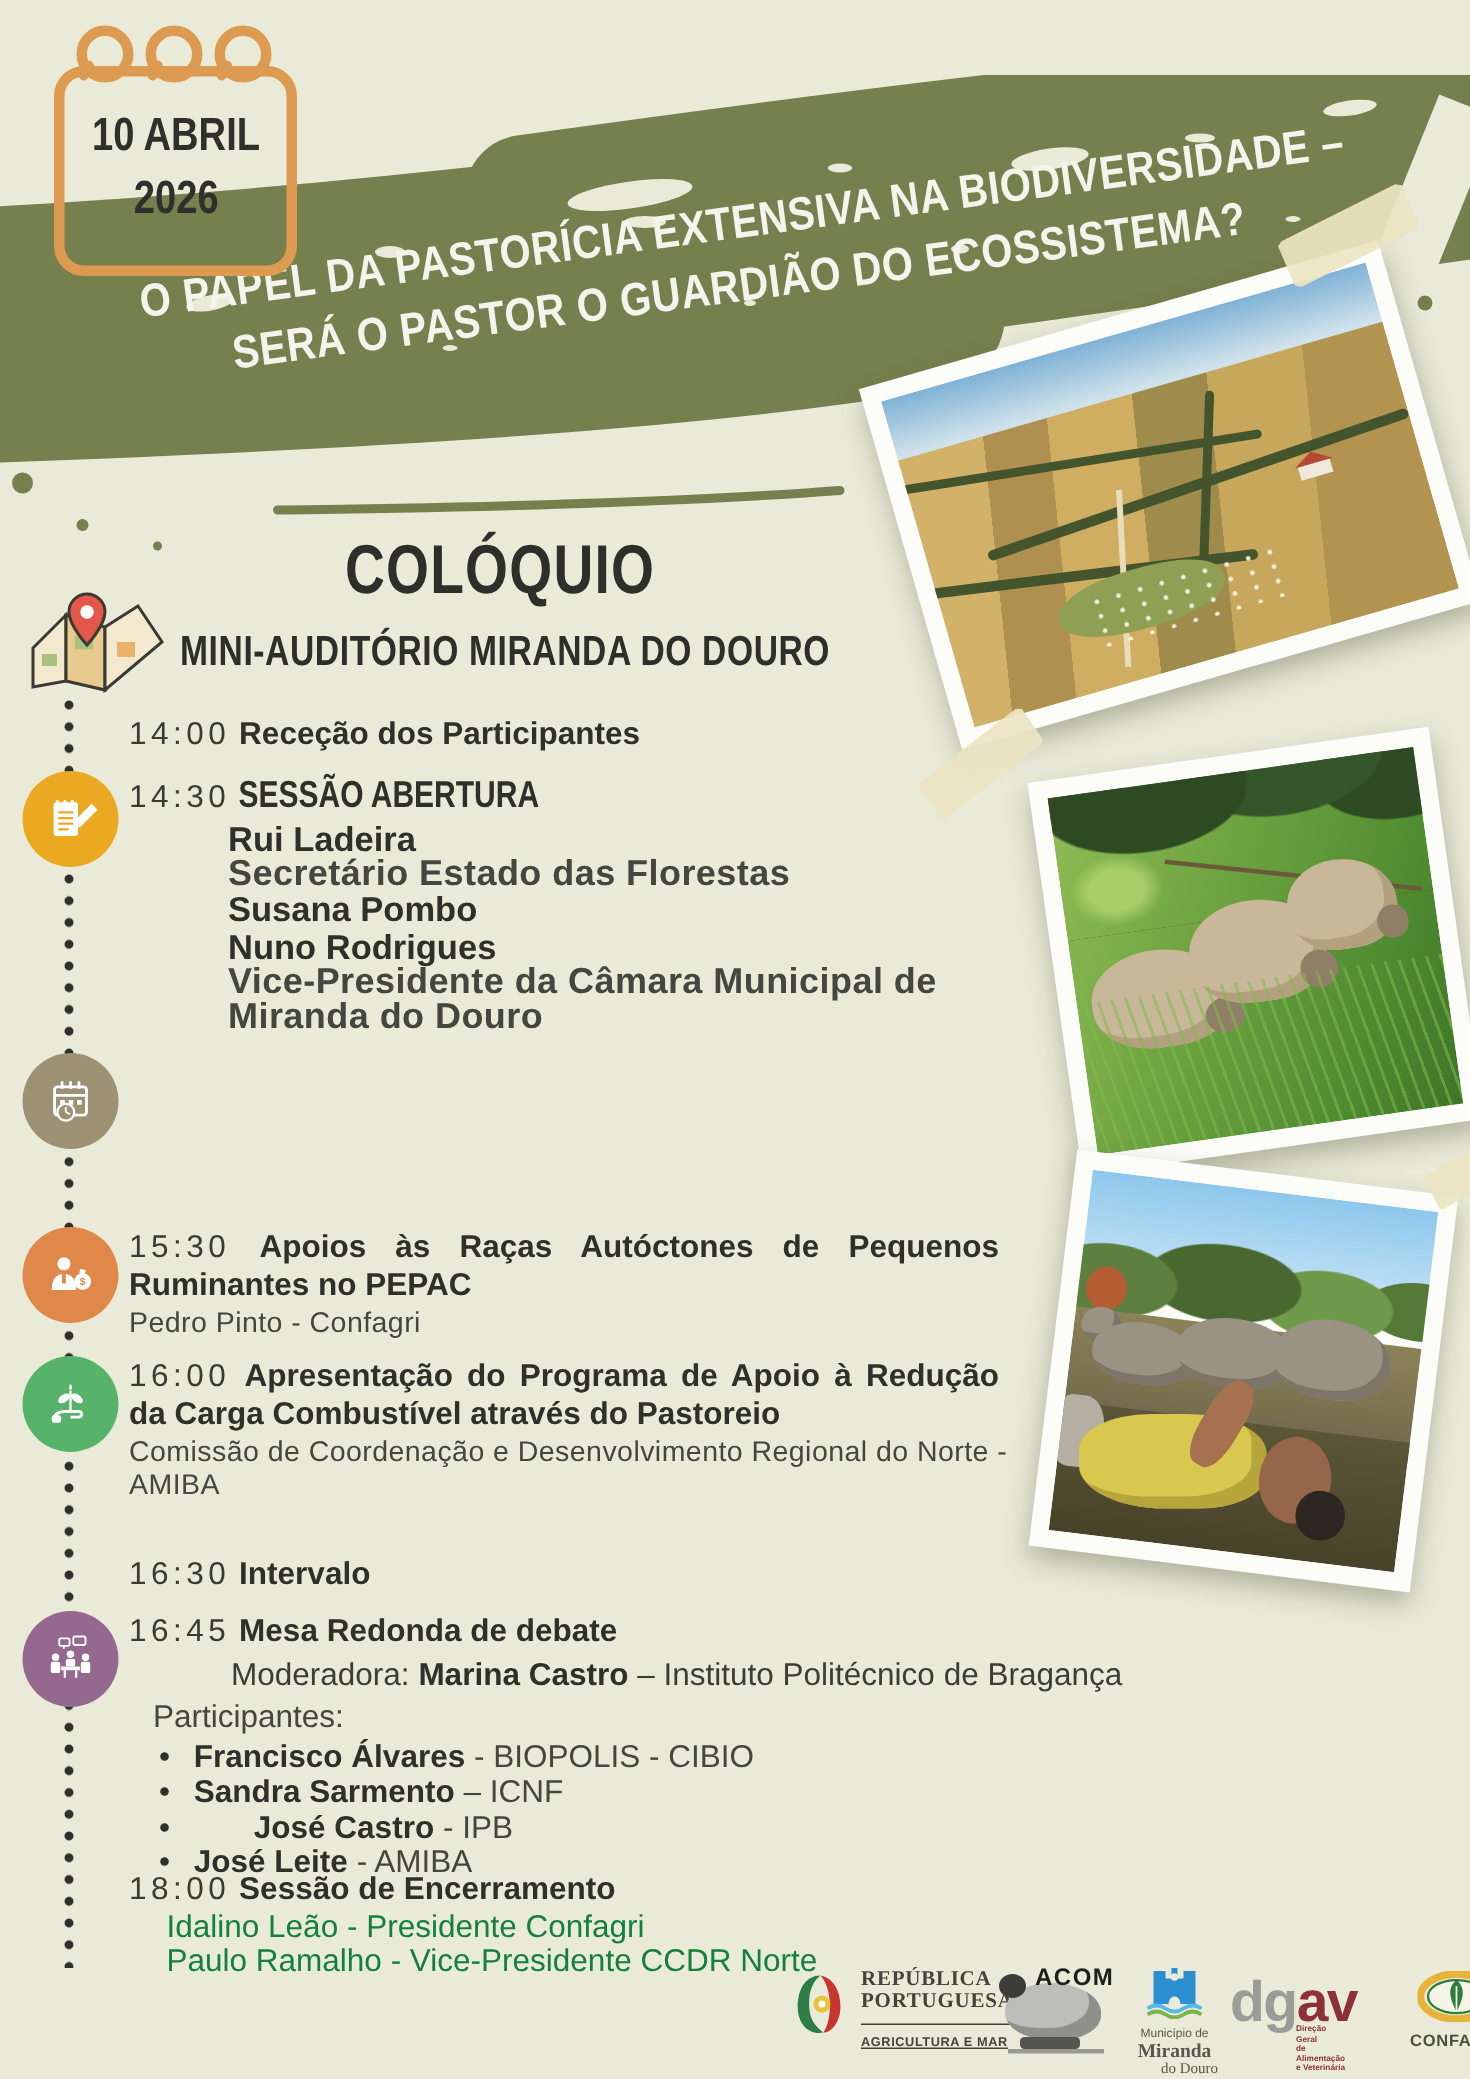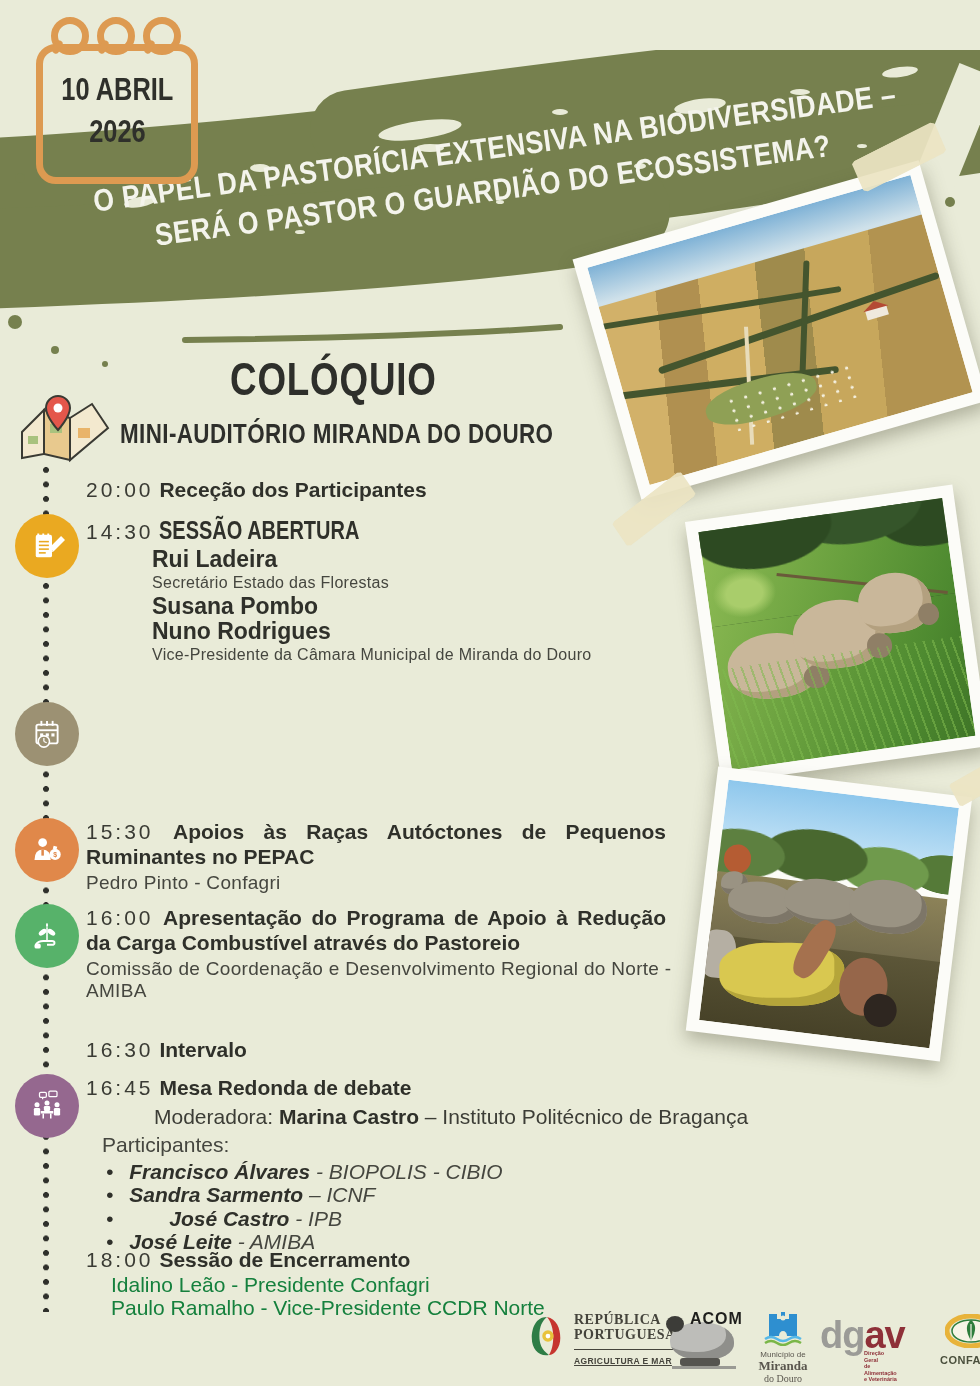--- a/index.html
+++ b/index.html
@@ -35,25 +35,25 @@
   .ticon{position:absolute;left:15px;width:64px;height:64px;border-radius:50%;display:flex;align-items:center;justify-content:center;}
 
   
   .entry{position:absolute;color:#2f302a;font-size:21px;line-height:24.5px;}
   .time{font-weight:400;letter-spacing:3px;color:#3a3b34;}
   .bold{font-weight:700;}
   .just{text-align:justify;}
   .speaker-line{font-size:19px;font-weight:400;color:#45463f;line-height:22px;margin-top:3px;text-align:left;letter-spacing:.3px;}
   .speakers{margin-left:66px;margin-top:2px;width:522px;}
   .sp-name{font-size:23px;font-weight:700;line-height:25px;color:#2f302a;}
-  .sp-role{font-size:16px;font-weight:400;line-height:22.5px;color:#45463f;letter-spacing:.3px;}
+  .sp-role{font-size:24px;font-weight:700;line-height:22.5px;color:#45463f;letter-spacing:.3px;}
   .mod-line{margin-left:68px;margin-top:4px;white-space:nowrap;font-weight:400;color:#3c3d36;}
   .part-label{margin-left:16px;margin-top:4px;font-weight:400;color:#45463f;}
   .bullets{margin-left:20px;margin-top:2px;}
-  .bullet-item{line-height:23.5px;color:#45463f;font-weight:400;font-style:italic;}
+  .bullet-item{line-height:23.5px;color:#45463f;font-weight:400;}
   .bullet-item::before{content:"•";margin-right:10px;color:#2f302a;}
   .closing-line{font-weight:400;color:#15803d;line-height:23px;margin-left:25px;}
 
   
   .photo{position:absolute;background:#fcfcf8;padding:12px;box-shadow:0 8px 18px rgba(70,70,45,.35);}
   .photo .inner{position:relative;width:100%;height:100%;overflow:hidden;}
   .ph1{left:600px;top:205px;width:336px;height:226px;transform:rotate(-16deg);}
   .ph2{left:702px;top:502px;width:246px;height:240px;transform:rotate(-8deg);}
   .ph3{left:701px;top:781px;width:232px;height:242px;transform:rotate(7deg);}
 
@@ -131,21 +131,21 @@
   .acom{left:666px;top:8px;width:82px;height:66px;}
   .acom-label{position:absolute;left:24px;top:2px;font-size:16px;font-weight:800;color:#1e1e1c;letter-spacing:1px;}
   .acom-sheep{position:absolute;left:4px;top:14px;width:64px;height:38px;background:#bdbdb9;border-radius:50% 55% 45% 50%;
               box-shadow:inset -8px -8px 0 #8f8f8b;}
   .acom-sheep::before{content:"";position:absolute;left:-4px;top:-6px;width:18px;height:16px;background:#3c3c38;border-radius:50%;}
   .acom-sheep::after{content:"";position:absolute;left:10px;bottom:-6px;width:40px;height:8px;background:#55544f;border-radius:3px;}
   .acom-cap{position:absolute;left:6px;top:58px;width:64px;height:3px;background:#9a9a94;}
   .mir{left:754px;top:12px;width:58px;text-align:center;color:#5a564e;}
   .mir-text1{font-size:8px;line-height:9px;}
   .mir-text2{font-size:13px;font-weight:700;line-height:14px;font-family:"Liberation Serif",serif;}
-  .mir-text3{font-size:10px;line-height:11px;font-family:"Liberation Serif",serif;}
+  .mir-text3{font-size:10px;line-height:11px;font-family:"Liberation Serif",serif;text-align:right;}
   .dgav{left:820px;top:18px;width:76px;}
   .dgav-word{font-size:38px;font-weight:700;line-height:34px;letter-spacing:-1px;}
   .dgav-gray{color:#9b9b97;}
   .dgav-red{color:#8e3038;}
   .dgav-cap{position:absolute;left:44px;top:32px;font-size:5.5px;line-height:6.5px;color:#8e3038;font-weight:700;}
   .conf{left:896px;top:14px;width:62px;text-align:center;margin-left:44px;}
   .conf-label{font-size:11px;font-weight:800;color:#4a4f3c;letter-spacing:.5px;margin-top:2px;}
 </style>
 </head>
 <body>
@@ -276,21 +276,21 @@
       <rect x="11" y="35" width="10" height="12" rx="2" fill="#fff"></rect>
       <circle cx="48" cy="30" r="4" fill="#fff"></circle>
       <rect x="43" y="35" width="10" height="12" rx="2" fill="#fff"></rect>
       <rect x="22" y="40" width="20" height="4" fill="#fff"></rect>
       <line x1="26" y1="44" x2="26" y2="52" stroke="#fff" stroke-width="2.5"></line>
       <line x1="38" y1="44" x2="38" y2="52" stroke="#fff" stroke-width="2.5"></line>
     </svg>
   </div>
 
   <div class="entry" style="left:86px;top:478px;width:620px;">
-    <span class="time">20:00</span>
+    <span class="time">14:00</span>
     <span class="bold">Receção dos Participantes</span>
   </div>
 
   <div class="entry" style="left:86px;top:518px;width:620px;">
     <div>
       <span class="time">14:30</span>
       <span class="bold condL" style="font-size:25px;">SESSÃO ABERTURA</span>
     </div>
     <div class="speakers">
       <div class="sp-name">Rui Ladeira</div>

